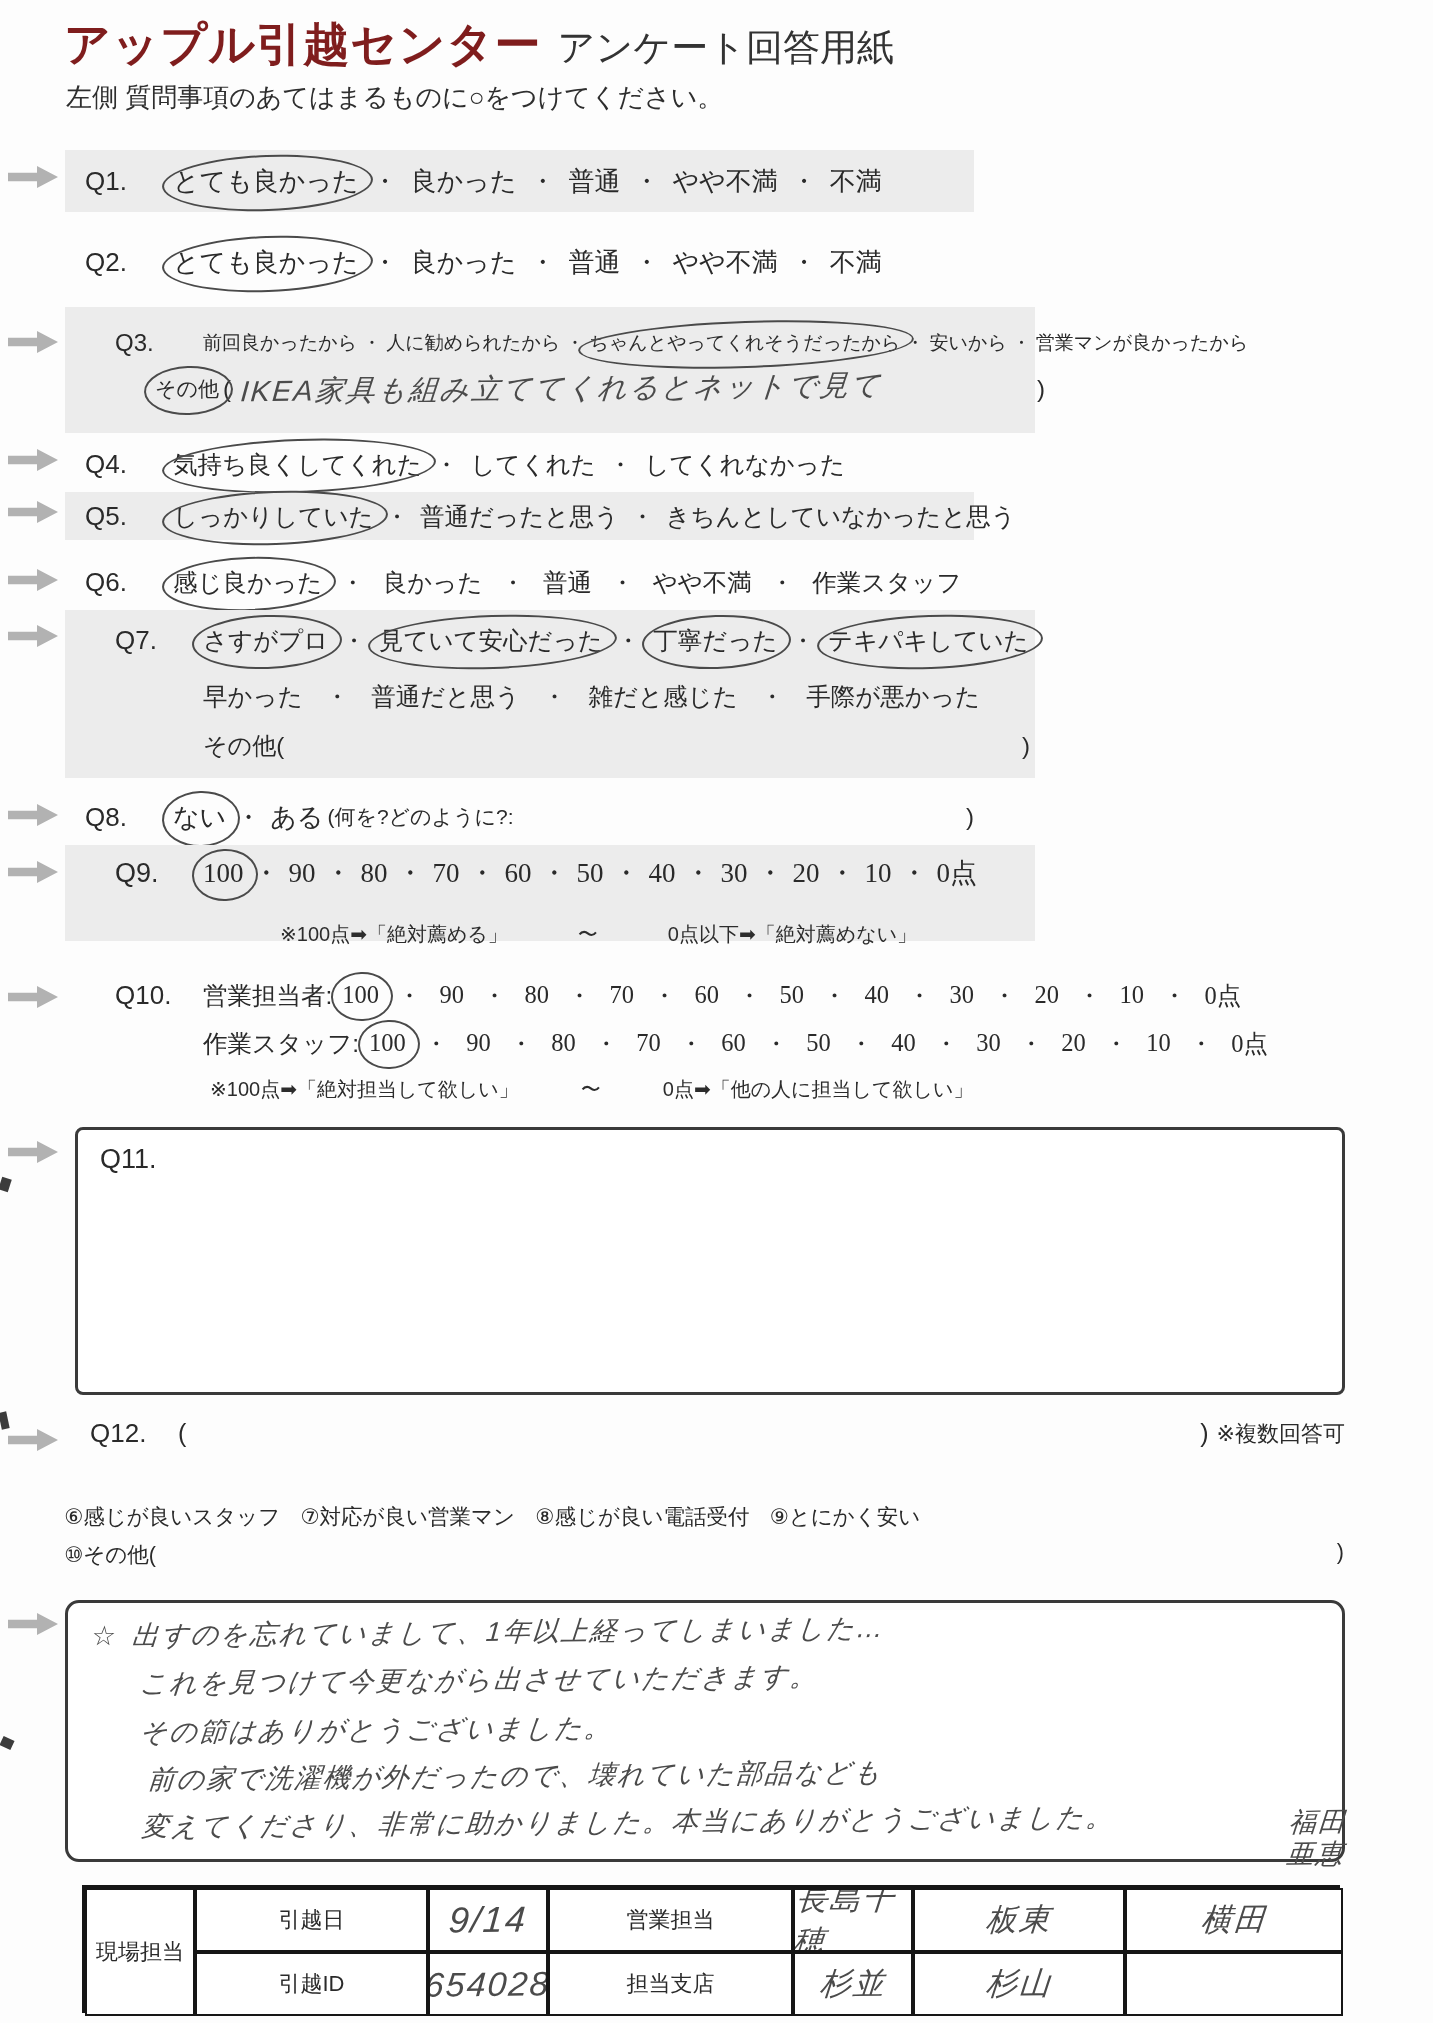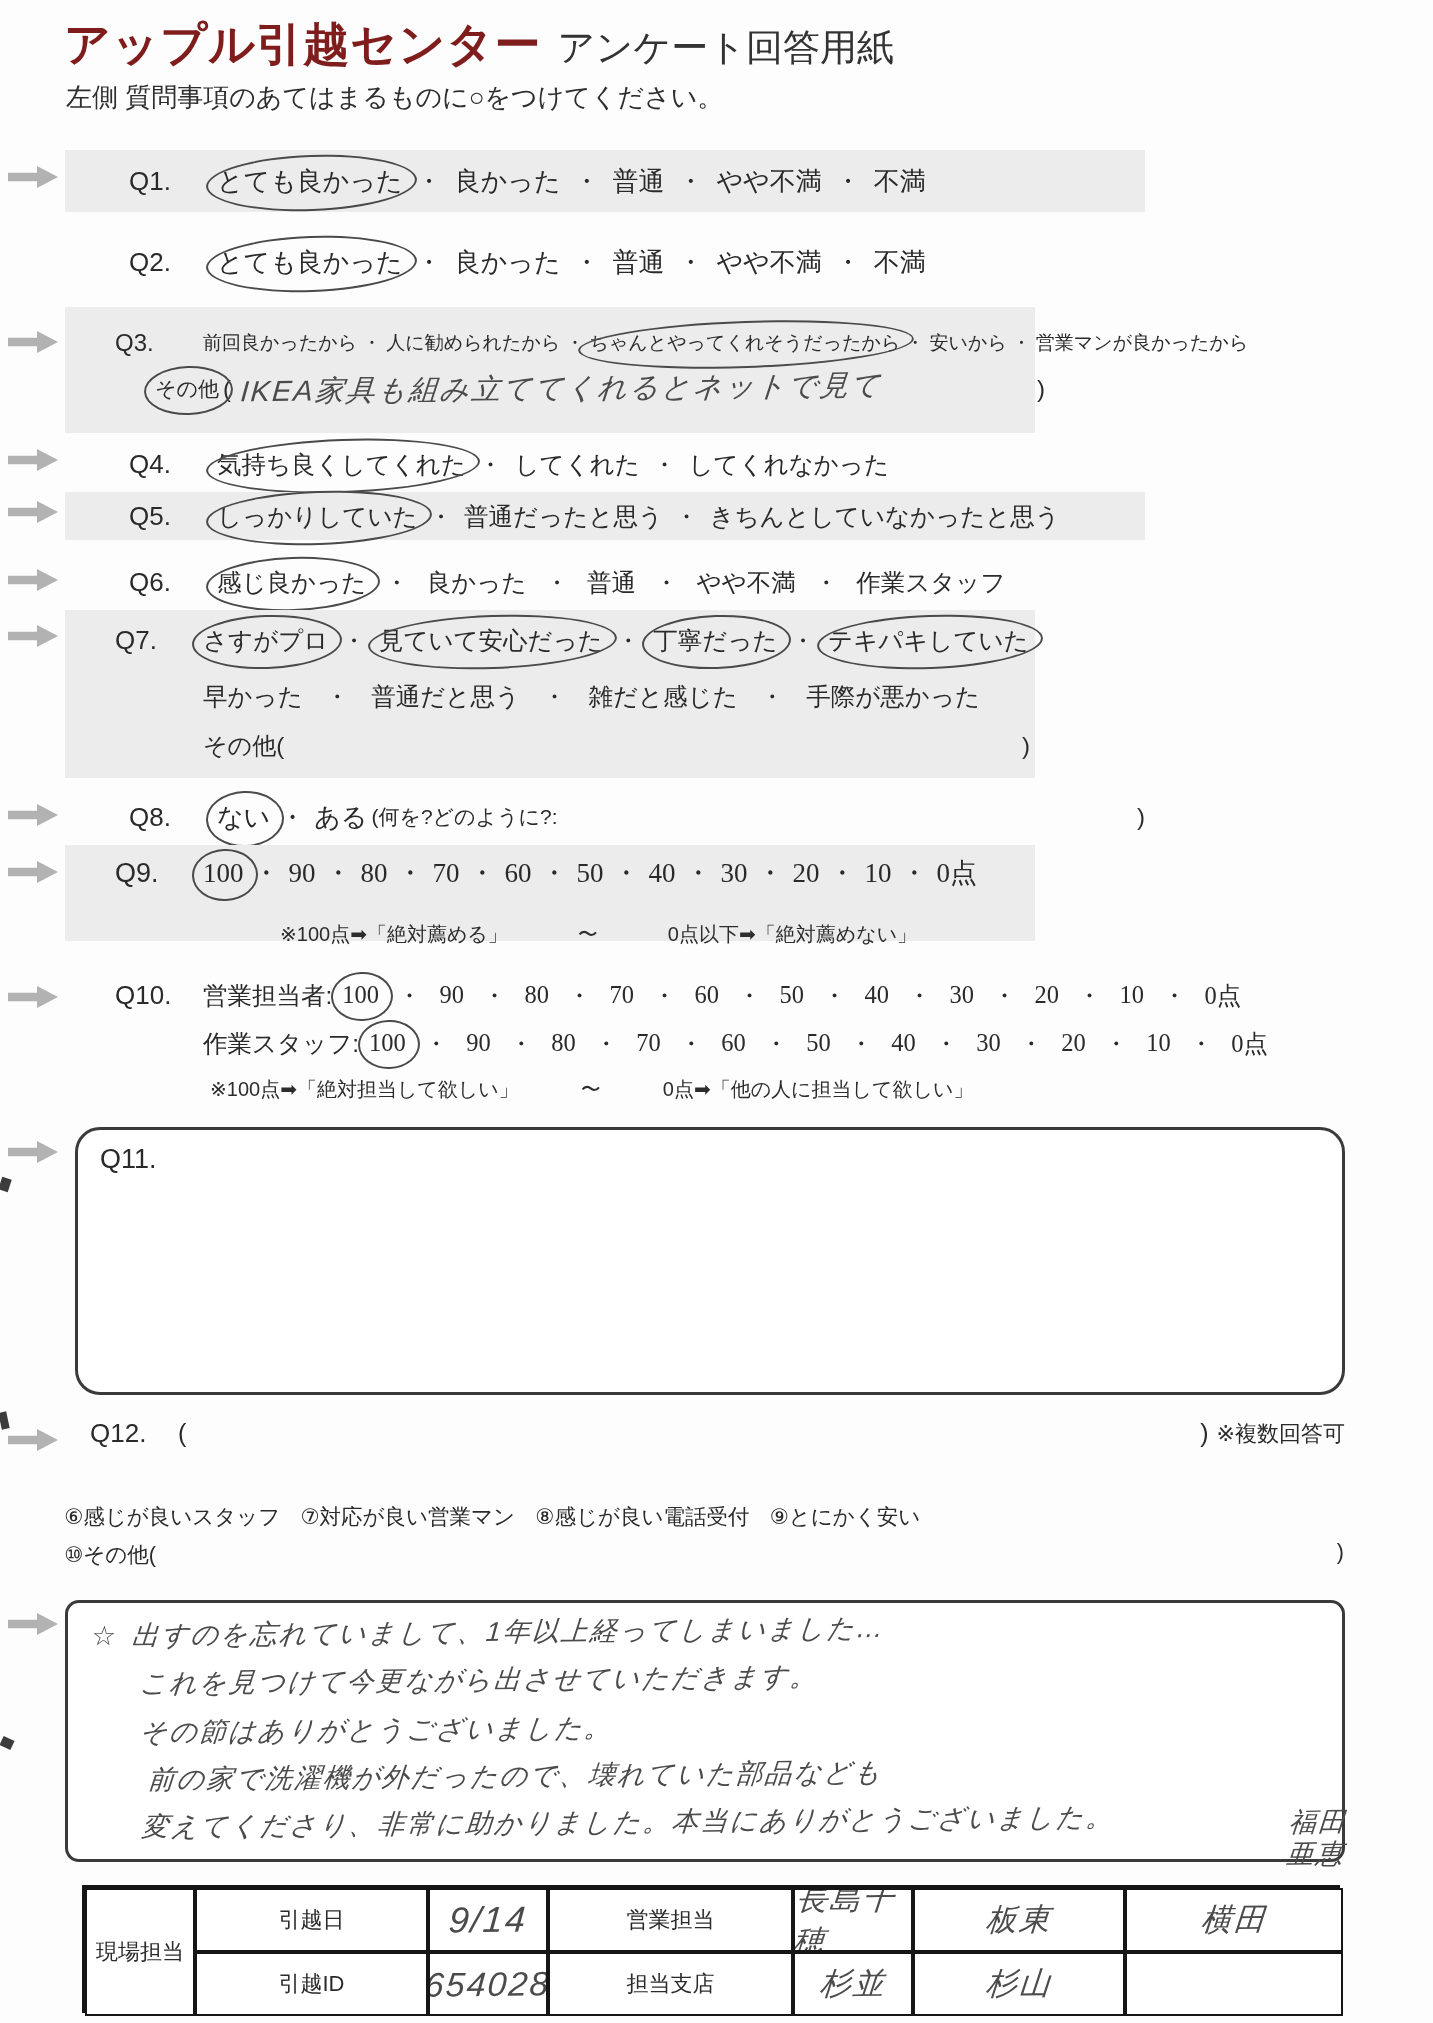--- a/index.html
+++ b/index.html
@@ -12,21 +12,21 @@
   .hdr { position:absolute; left:64px; top:14px; display:flex; align-items:baseline; }
   .brand { font-size:46px; font-weight:bold; color:#7f1d1d; letter-spacing:1px; }
   .doctitle { font-size:37px; font-weight:normal; color:#333; margin-left:16px; }
   .instruction { position:absolute; left:66px; top:80px; font-size:26px; color:#2e2e2e; }
 
   
   .arrow { position:absolute; left:8px; width:50px; height:24px; background:#b2b2b2;
     clip-path:polygon(0 32%,58% 32%,58% 4%,100% 50%,58% 96%,58% 68%,0 68%); }
 
   
-  .row { position:absolute; left:65px; width:1080px; display:flex; align-items:center; box-sizing:border-box; padding-left:64px; }
+  .row { position:absolute; left:65px; width:909px; display:flex; align-items:center; box-sizing:border-box; padding-left:20px; }
   .band { background:#ececec; }
   .qlabel { font-size:26px; color:#2a2a2a; width:88px; flex-shrink:0; }
   .opts { display:flex; align-items:center; white-space:nowrap;font-family:Liberation Serif, serif; }
   .opt { position:relative; }
   .sep { margin:0 18px; color:#2a2a2a; }
   .tight13 .sep { margin:0 13px; }
   .tight5  .sep { margin:0 5px; }
   .tight9  .sep { margin:0 9px; }
   .tight11 .sep { margin:0 11px; }
   .tight12 .sep { margin:0 12px; }
@@ -35,21 +35,21 @@
     content:""; position:absolute; left:-11px; right:-14px; top:-9px; bottom:-12px;
     border:2.6px solid #4a4a4a; border-radius:50%; transform:rotate(-2deg); pointer-events:none;
   }
   
   .hw { font-style:italic; color:#4b4b4b; display:inline-block; transform:skewX(-5deg) rotate(-0.6deg); letter-spacing:2px; }
 
   .paren { color:#2a2a2a; }
   .note { position:absolute; font-size:20px; color:#2c2c2c; display:flex; }
 
   
-  .bigbox { position:absolute; border:3px solid #3a3a3a; border-radius:25px; background:#fff; box-sizing:border-box; }
+  .bigbox { position:absolute; border:3px solid #3a3a3a; border-radius:8px; background:#fff; box-sizing:border-box; }
 
   
   .q12line { position:absolute; left:64px; display:flex; white-space:nowrap; font-size:21.5px; }
   .q12line .opt { margin-right:20px; }
 
   
   .cline { position:absolute; left:100px; font-size:27px; white-space:nowrap; }
   .cstar { margin-right:14px; font-style:normal; display:inline-block; transform:none; }
   .signature { position:absolute; left:1288px; top:1806px; display:flex; flex-direction:column; line-height:32px; font-size:27px; }
 

